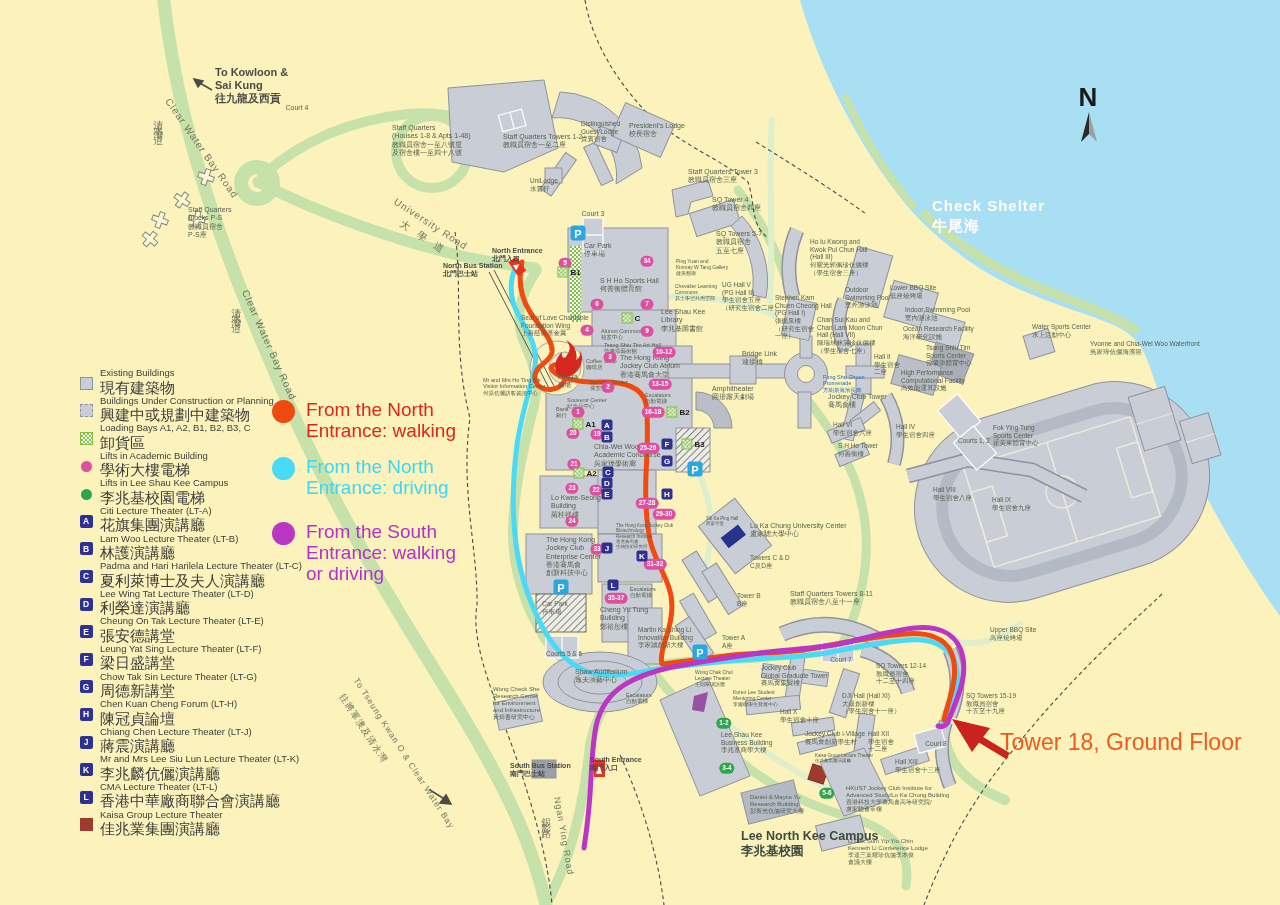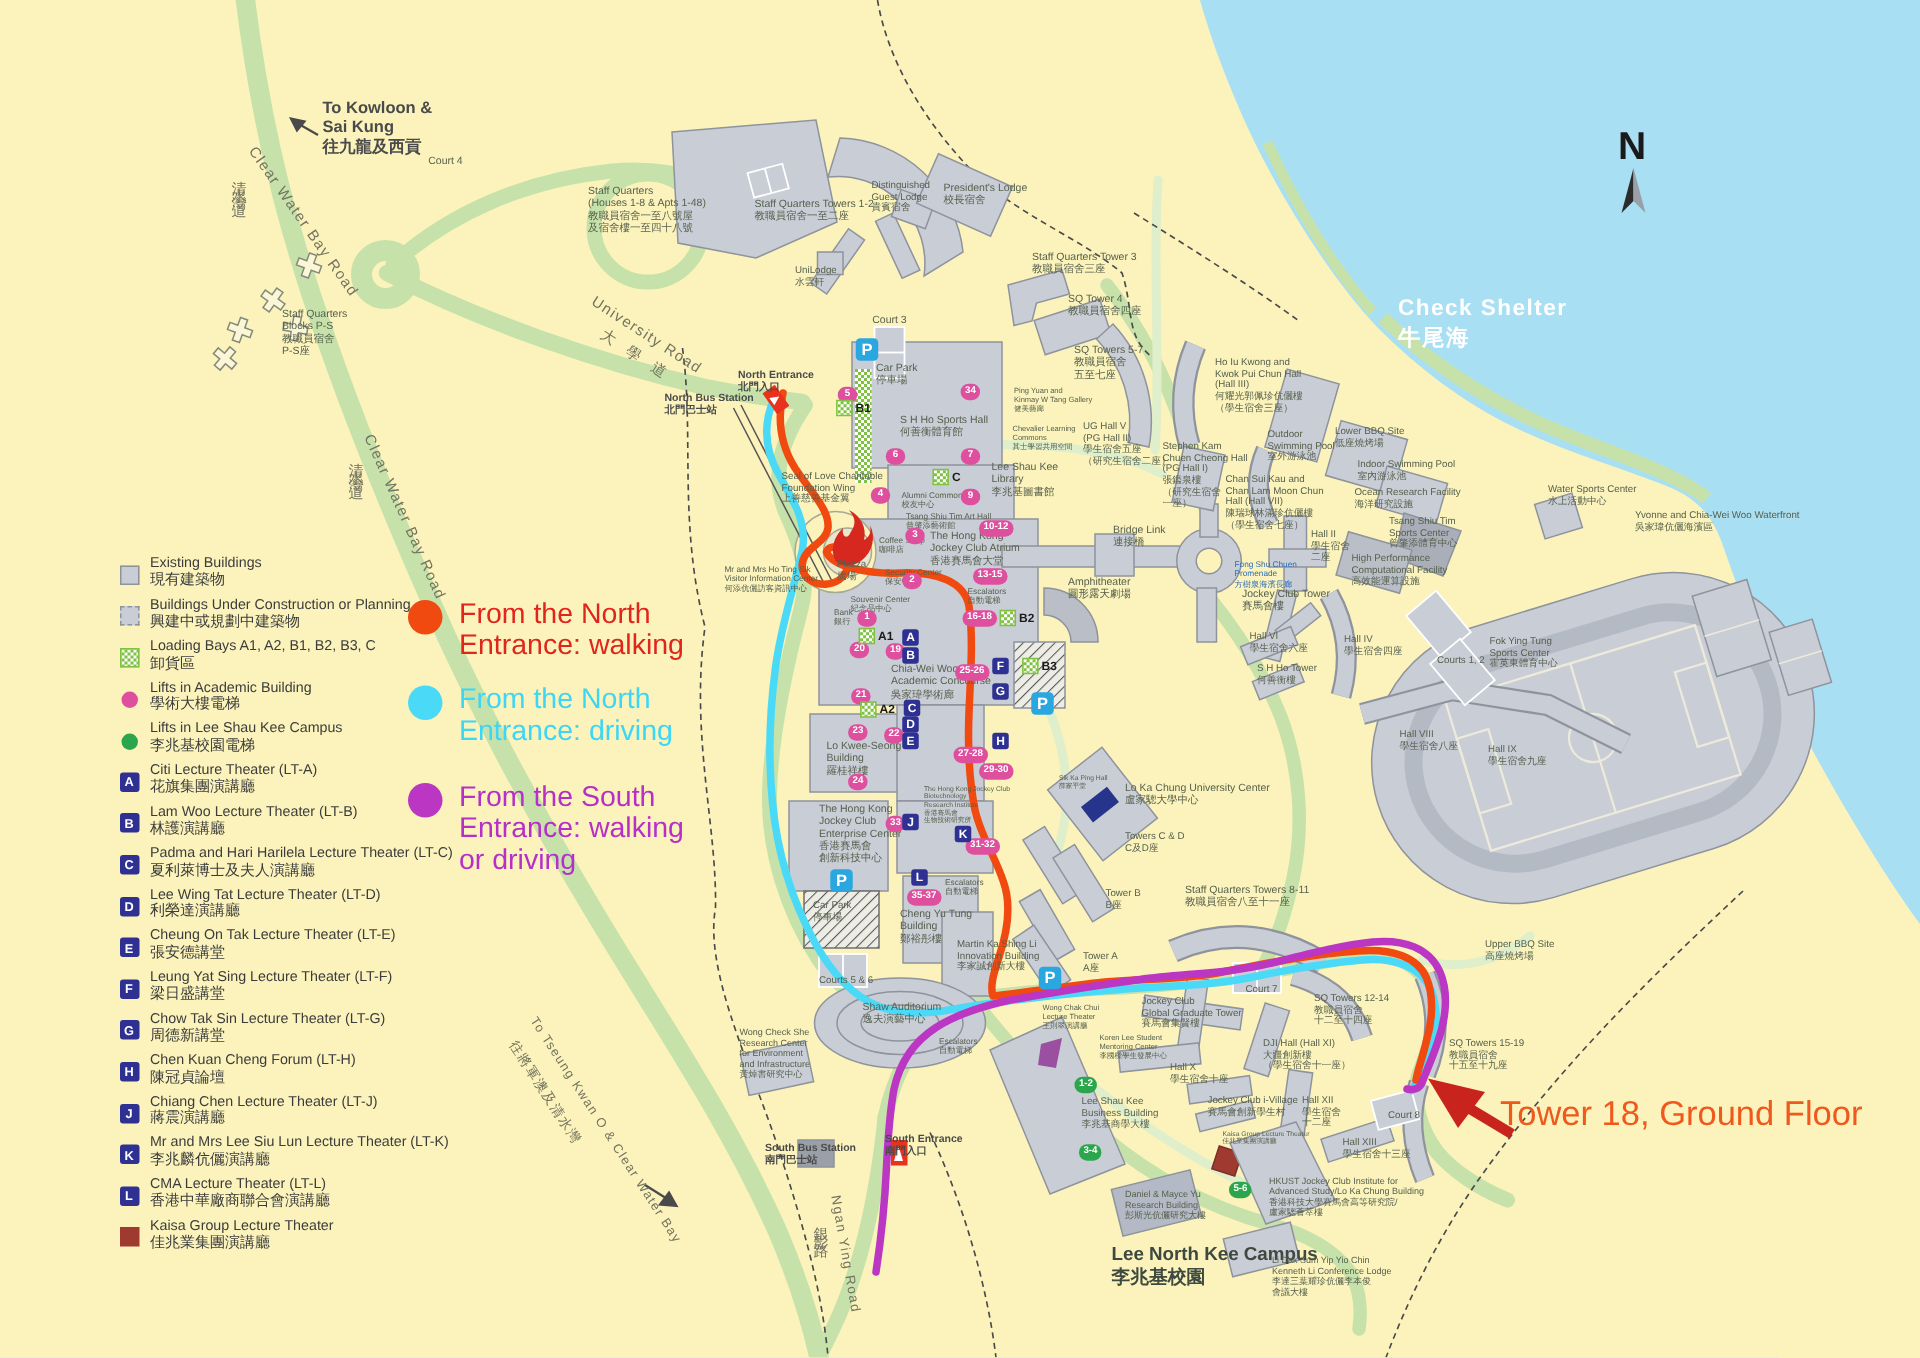--- a/index.html
+++ b/index.html
@@ -40,21 +40,21 @@
   .sw{width:13px;height:13px;background:#C9CDD6;border:1.5px solid #8E939D;box-sizing:border-box;}
   .sw.construction{border-style:dashed;}
   .sw.loading{border:1px solid #7FC241;background-image:repeating-conic-gradient(#7FC241 0% 25%, #ffffff 0% 50%);background-size:4px 4px;}
   .sw.lift-pink{width:11px;height:11px;border:none;border-radius:50%;background:#DE4F9E;margin-top:1px;}
   .sw.lift-green{width:11px;height:11px;border:none;border-radius:50%;background:#2CA64D;margin-top:1px;}
   .sw.lt{border:none;background:#2E3192;color:#fff;font-size:8.5px;font-weight:bold;
         display:flex;align-items:center;justify-content:center;border-radius:2px;}
   .sw.lt-purple{border:none;background:#9B4FA0;}
   .sw.lt-darkred{border:none;background:#9E3A2F;}
   .le-en{font-size:9.5px;color:#3C3C3C;line-height:1.2;white-space:nowrap;}
-  .le-zh{font-size:10px;color:#3C3C3C;line-height:1.2;white-space:nowrap;}
+  .le-zh{font-size:15px;color:#3C3C3C;line-height:1.2;white-space:nowrap;}
   
   .rl-item{position:absolute;left:272px;display:flex;gap:11px;z-index:50;}
   .rl-dot{width:23px;height:23px;border-radius:50%;flex:none;margin-top:1px;}
   .rl-text{font-size:19px;line-height:21px;white-space:nowrap;}
   
   .busybees{position:absolute;left:1000px;top:729px;font-size:23px;line-height:26px;
         color:#F0591E;z-index:50;white-space:nowrap;}
   
   .compass{position:absolute;left:1058px;top:84px;width:60px;text-align:center;z-index:50;}
   .compass .n{font-size:26px;font-weight:bold;color:#1a1a1a;line-height:1;}

